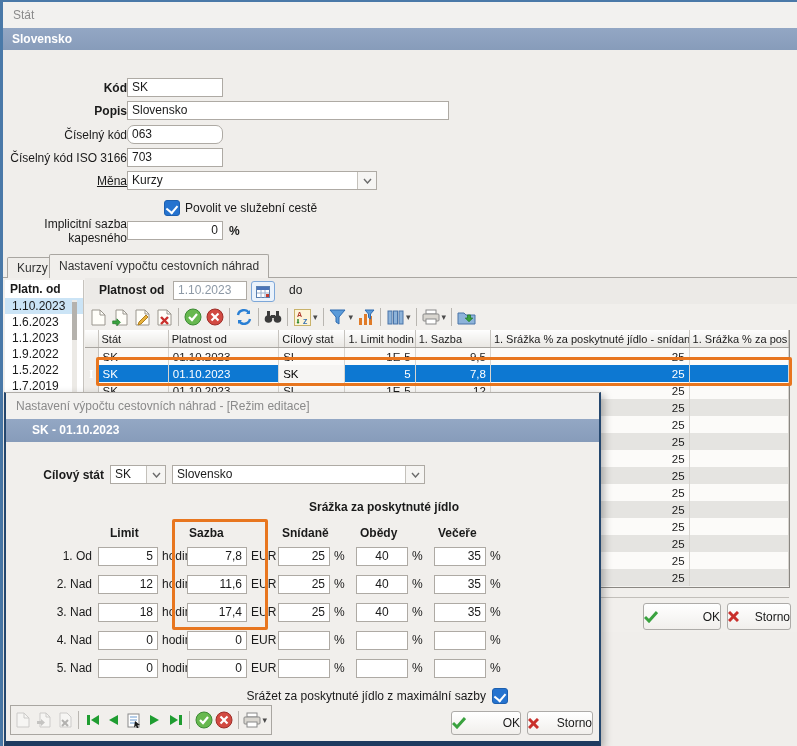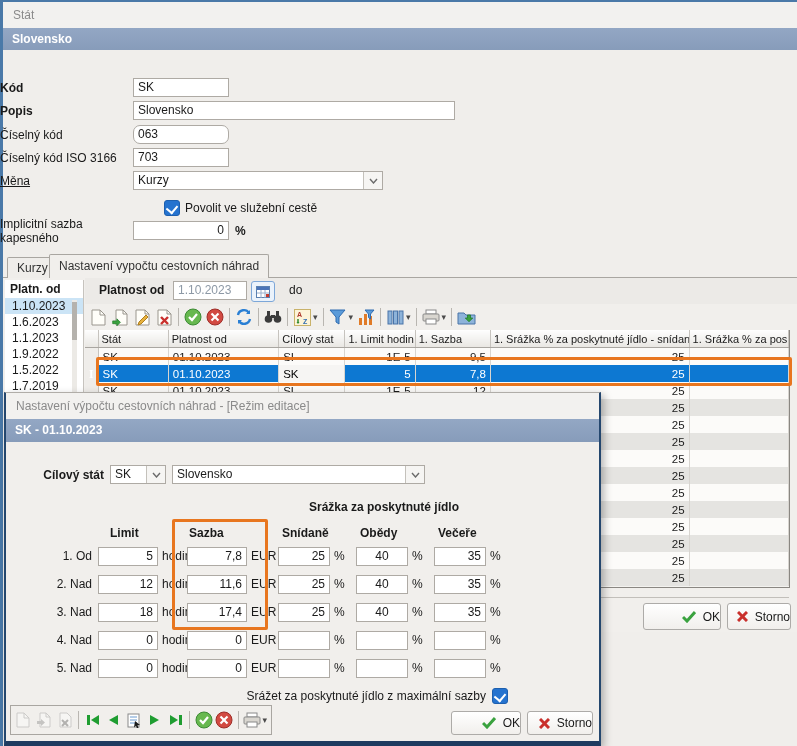--- a/index.html
+++ b/index.html
@@ -7,21 +7,21 @@
   .screen{position:relative;width:797px;height:746px;background:#f0eeeb;overflow:hidden;}
 
   
   .win-left-border{position:absolute;left:0;top:0;width:3px;height:746px;background:#4a79a8;}
   .win-top-border{position:absolute;left:0;top:0;width:797px;height:2px;background:#4a79a8;}
   .titlebar{position:absolute;left:3px;top:2px;width:794px;height:26px;background:#f2f1ef;color:#8a8a8a;line-height:26px;padding-left:10px;box-sizing:border-box;}
   .hdrbar{position:absolute;left:3px;top:28px;width:794px;height:22px;background:linear-gradient(#93a7c4,#879cba);color:#fff;font-weight:bold;line-height:22px;padding-left:9px;box-sizing:border-box;}
 
   
   .frow{position:absolute;left:0;display:flex;align-items:center;height:19px;}
-  .flabel{width:127px;margin-right:6px;}
+  .flabel{width:127px;text-align:right;}
   .bold{font-weight:bold;}
   .und{text-decoration:underline;}
   .tbox{height:17px;line-height:17px;background:#fff;border:1px solid #aeaaa4;padding:0 4px;box-sizing:content-box;}
   .tbox.num{text-align:right;}
   .combo{position:relative;height:19px;background:#fff;border:1px solid #aeaaa4;box-sizing:border-box;line-height:17px;padding:0 22px 0 4px;}
   .combo .chev{position:absolute;right:0;top:0;width:18px;height:17px;background:#f6f5f3;border-left:1px solid #c4c1bb;display:flex;align-items:center;justify-content:center;}
   .chev svg{display:block;}
   .suffix{margin-left:6px;font-weight:bold;}
   .cb{width:14px;height:14px;background:#2573cf;border:1px solid #1d5fae;border-radius:3px;position:relative;display:inline-block;vertical-align:middle;}
   .cb::after{content:"";position:absolute;left:3px;top:2px;width:6px;height:8px;border:solid #fff;border-width:0 2px 2px 0;transform:rotate(40deg);}
@@ -68,32 +68,32 @@
   .gridtbl tbody tr:nth-child(even){background:#e5e4e1;}
   .gridtbl tbody tr:nth-child(odd){background:#fcfbf9;}
   .gridtbl tr.sel td{background:#0d78d2;color:#fff;}
   .gridtbl tr.sel td.focused{background:#f6f5f3;color:#000;}
   .gridtbl td.c0{background:#efedea !important;color:#000;border-right:1px solid #c6c3be;text-align:center;font-family:"Liberation Serif",serif;font-weight:bold;padding:0;}
   .gridtbl td.c4,.gridtbl td.c5,.gridtbl td.c6{text-align:right;}
   .tbl-scrollmark{position:absolute;left:699px;top:228px;width:2px;height:26px;background:#8d8a85;}
 
   
   .sepline{position:absolute;left:85px;top:319px;width:701px;height:1px;background:#c2bfba;}
-  .btn{position:absolute;height:27px;background:linear-gradient(#fff,#f1efec);border:1px solid #adaba8;border-radius:3px;display:flex;align-items:center;justify-content:flex-end;gap:7px;box-sizing:border-box;font-size:12px;}
+  .btn{position:absolute;height:27px;background:linear-gradient(#fff,#f1efec);border:1px solid #adaba8;border-radius:3px;display:flex;align-items:center;justify-content:space-between;gap:7px;box-sizing:border-box;font-size:12px;}
   .btn svg{display:block;}
 
   
   .annot{position:absolute;border:3px solid #e8761f;border-radius:2px;pointer-events:none;}
   .annot1{left:96px;top:357px;width:690px;height:23px;z-index:40;}
   .annot2{left:172px;top:519px;width:90px;height:105px;z-index:60;}
 
   
   .modal{position:absolute;left:4px;top:392px;width:597px;height:354px;background:#f1efec;border-left:2px solid #24476e;border-right:2px solid #24476e;border-bottom:5px solid #1e3b60;border-top:1px solid #b0ada8;box-sizing:border-box;z-index:50;box-shadow:3px 3px 8px rgba(0,0,0,.28);}
   .m-title{height:26px;background:#f2f1ef;color:#8a8a8a;line-height:26px;padding-left:10px;}
-  .m-hdr{height:23px;background:linear-gradient(#93a7c4,#879cba);color:#fff;font-weight:bold;line-height:23px;padding-left:9px;}
+  .m-hdr{height:23px;background:linear-gradient(#93a7c4,#879cba);color:#fff;font-weight:bold;line-height:23px;padding-left:26px;}
   .m-body{position:relative;width:100%;height:297px;}
   .m-cil-label{position:absolute;left:8px;top:26px;width:90px;text-align:right;font-weight:bold;}
   .m-combo1{position:absolute;left:104px;top:23px;width:56px;}
   .m-combo2{position:absolute;left:166px;top:23px;width:253px;}
   .m-srazka-hdr{position:absolute;left:270px;top:58px;width:216px;text-align:center;font-weight:bold;}
   .mgh{position:absolute;top:84px;font-weight:bold;}
   .mg-rows{position:absolute;left:0;top:103px;width:560px;}
   .mg-row{position:relative;height:28px;}
   .ibox{position:absolute;top:2px;height:17px;line-height:17px;background:#fff;border:1px solid #aeaaa4;padding:0 4px;text-align:right;}
   .mg-label{position:absolute;left:0;top:4px;width:86px;text-align:right;}

